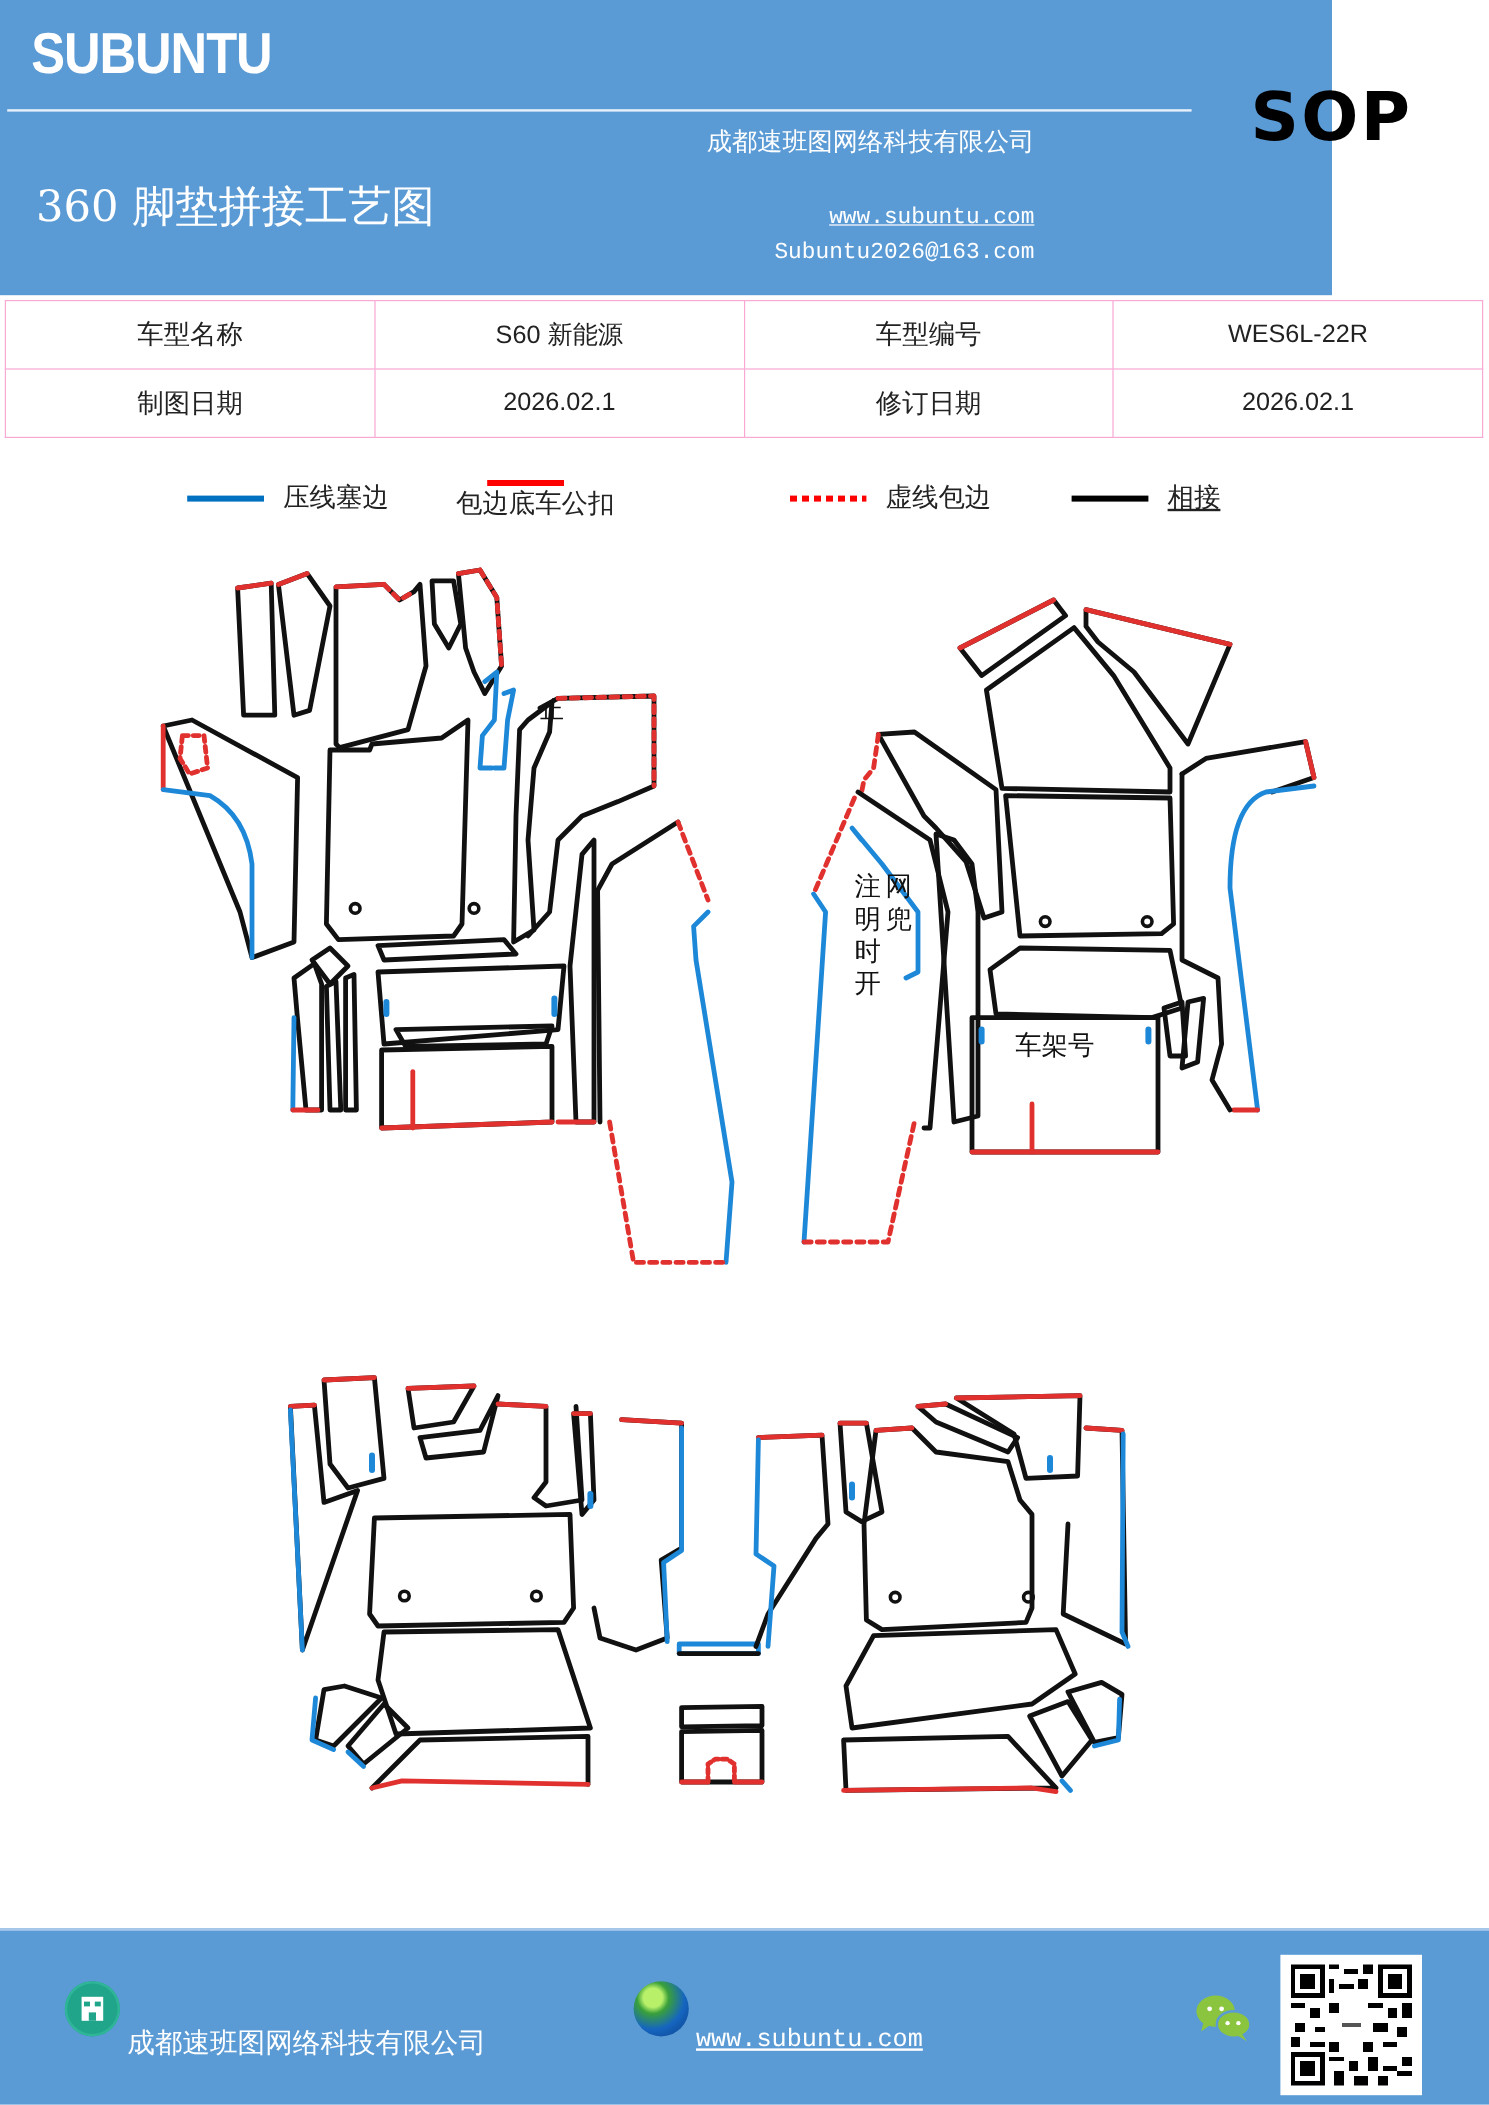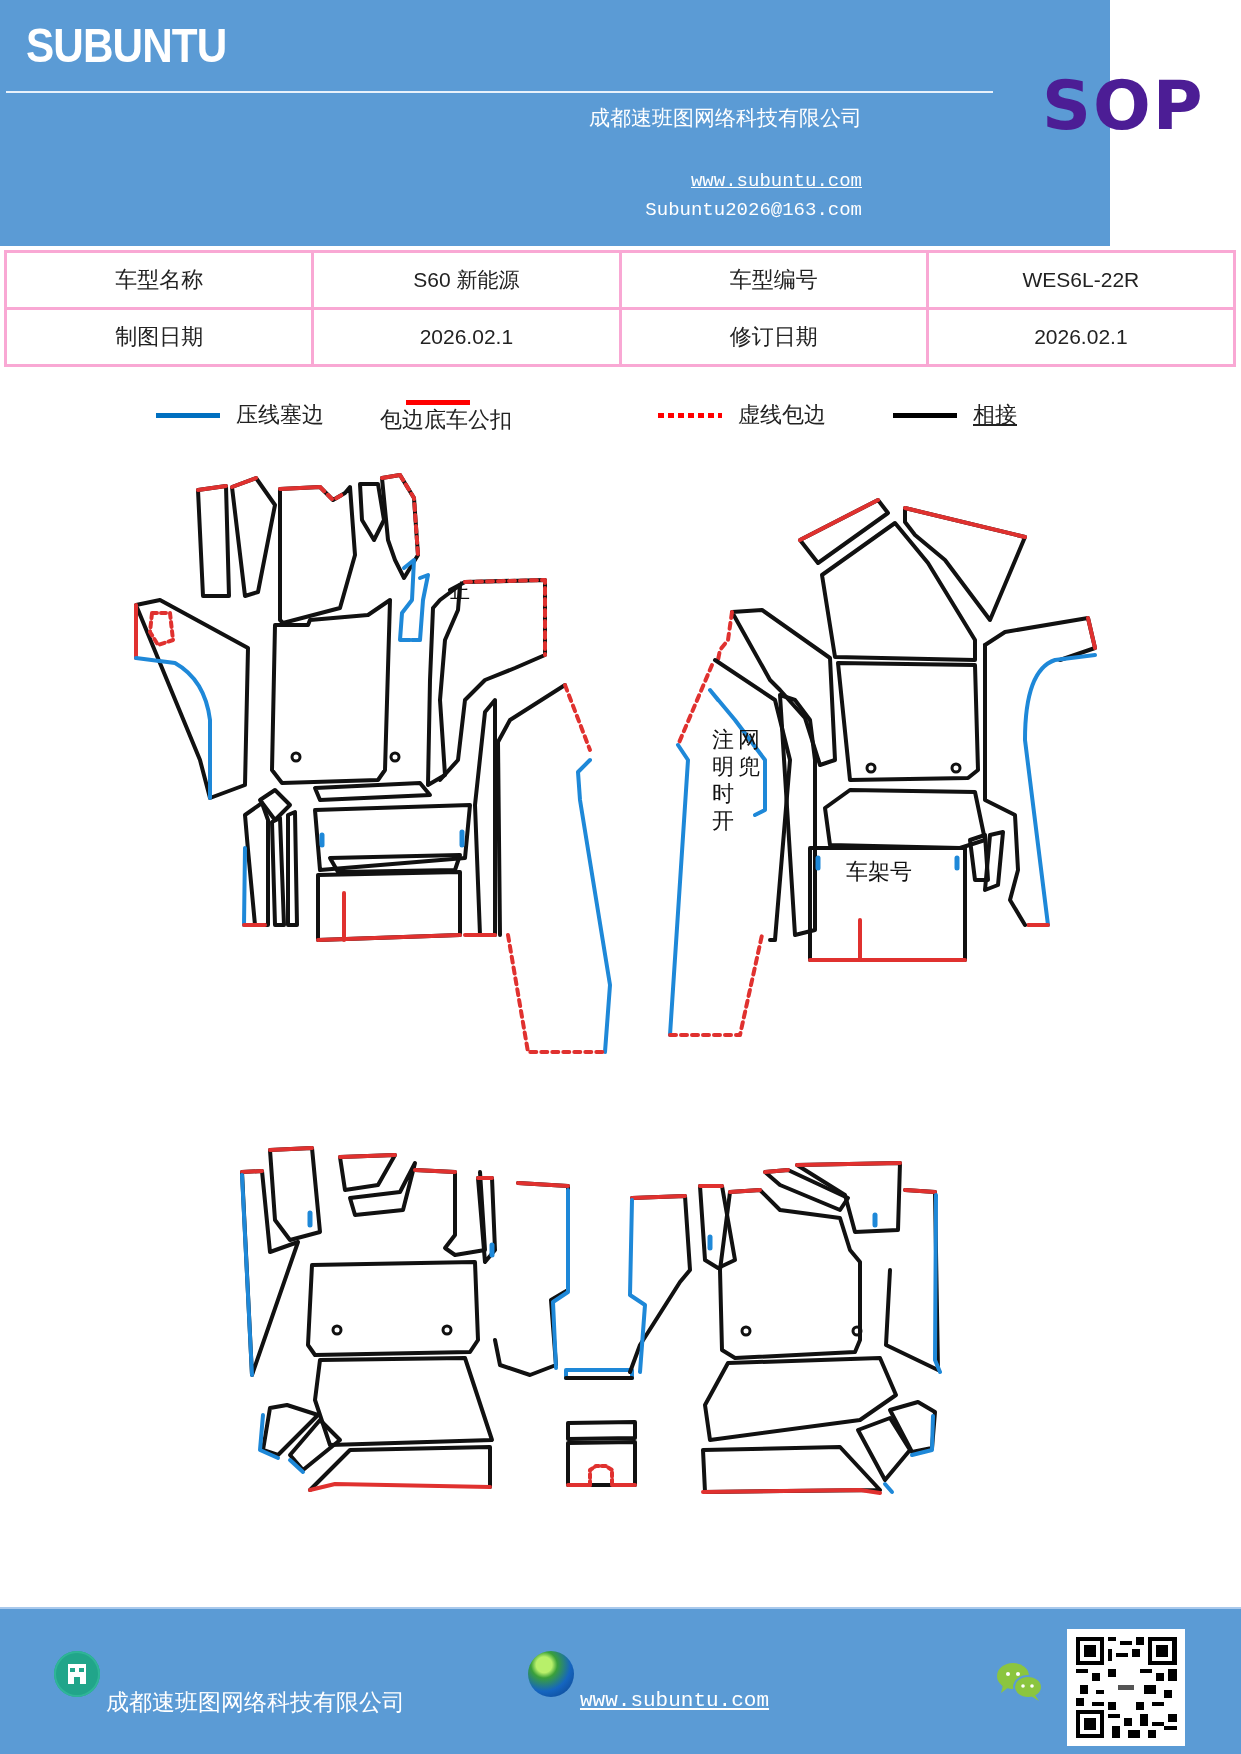--- a/index.html
+++ b/index.html
@@ -7,25 +7,25 @@
   body { position: relative; font-family: "DejaVu Sans", "Liberation Sans", sans-serif; color: #222; }
 
   
   .header { position: absolute; left: 0; top: 0; width: 1110px; height: 246px; background: #5b9bd5; }
   .brand { position: absolute; left: 26px; top: 18px; font-family: "Liberation Sans", sans-serif; font-weight: bold; font-size: 48px; letter-spacing: -1px; color: #fff; transform: scaleX(0.88); transform-origin: left; }
   .header-rule { position: absolute; left: 6px; top: 91px; width: 987px; height: 2px; background: #e8f1fb; }
   .doc-title { position: absolute; left: 30px; top: 148px; font-family: "DejaVu Serif", serif; font-size: 36px; color: #fff; }
   .company { position: absolute; right: 248px; top: 104px; font-family: "DejaVu Serif", serif; font-size: 21px; color: #fff; }
   .web-link { position: absolute; right: 248px; top: 170px; font-family: "Liberation Mono", monospace; font-size: 19px; color: #fff; text-decoration: underline; }
   .email { position: absolute; right: 248px; top: 199px; font-family: "Liberation Mono", monospace; font-size: 19px; color: #fff; }
-  .sop { position: absolute; left: 1042px; top: 66px; font-family: "DejaVu Sans", sans-serif; font-weight: bold; font-size: 68px; color: #4c1d95; letter-spacing: 2px; }
+  .sop { position: absolute; left: 1042px; top: 66px; font-family: "DejaVu Sans", sans-serif; font-weight: bold; font-size: 56px; color: #000000; letter-spacing: 2px; }
 
   
   .info-table { position: absolute; left: 4px; top: 250px; width: 1232px; border-collapse: collapse; }
-  .info-table td { border: 3px solid #f9a8d4; height: 57px; text-align: center; vertical-align: middle; font-size: 22px; color: #222; width: 25%; }
+  .info-table td { border: 1px solid #f9a8d4; height: 57px; text-align: center; vertical-align: middle; font-size: 22px; color: #222; width: 25%; }
   .info-table td.val { font-family: "Liberation Sans", sans-serif; font-size: 21px; }
 
   
   .legend { position: absolute; top: 400px; left: 0; width: 1241px; height: 40px; }
   .legend-item { position: absolute; top: 0; display: flex; align-items: center; }
   .legend-swatch { width: 64px; height: 5px; margin-right: 16px; }
   .legend-swatch.dotted { height: 5px; background: repeating-linear-gradient(90deg, #ff0000 0 6px, transparent 6px 10px) !important; }
   .legend-label { font-size: 22px; color: #222; }
 
   
@@ -41,20 +41,21 @@
   .icon-globe { position: absolute; left: 528px; top: 42px; width: 46px; height: 46px; border-radius: 50%; background: radial-gradient(circle at 35% 30%, #b8f06a 0 18%, #3aa03a 30%, #1565c0 60%, #0b3f85 100%); }
   .icon-wechat { position: absolute; left: 995px; top: 52px; width: 50px; height: 42px; }
   .qr { position: absolute; left: 1067px; top: 20px; width: 118px; height: 117px; background: #fff; padding: 8px; }
 </style>
 </head>
 <body>
 
 <div class="header">
   <div class="brand">SUBUNTU</div>
   <div class="header-rule"></div>
+  <div class="doc-title">360 脚垫拼接工艺图</div>
   <div class="company">成都速班图网络科技有限公司</div>
   <div class="web-link">www.subuntu.com</div>
   <div class="email">Subuntu2026@163.com</div>
   <div class="sop">SOP</div>
 </div>
 
 <table class="info-table">
   <tbody>
       <tr>
     <td>车型名称</td>

